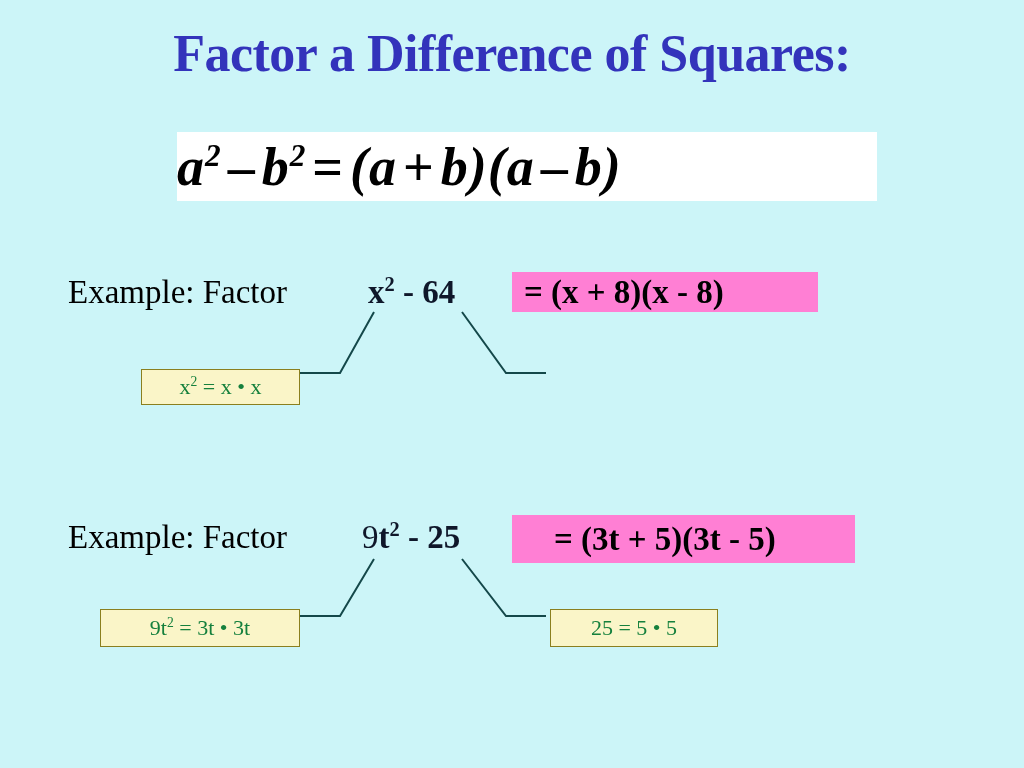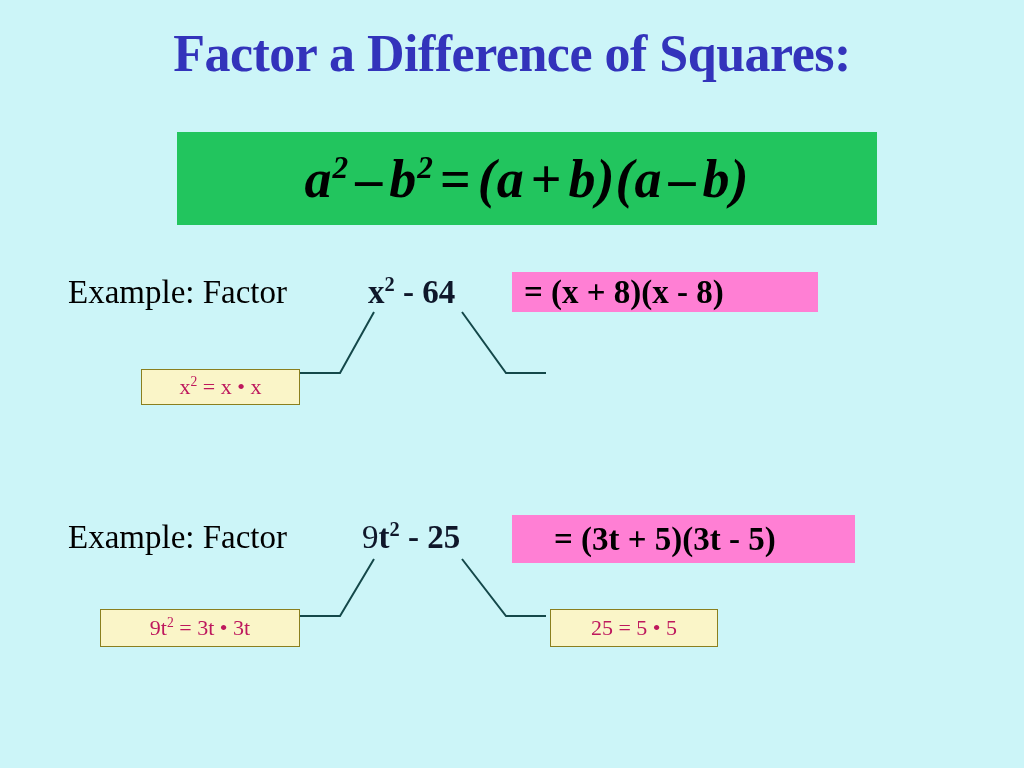--- a/index.html
+++ b/index.html
@@ -34,25 +34,24 @@
     letter-spacing: -0.5px;
     white-space: nowrap;
   }
 
   
   #formula-banner {
     position: absolute;
     left: 177px;
     top: 132px;
     width: 700px;
-    height: 93px;
-    background: #22c55e;
+    height: 69px;
+    background: #ffffff;
     display: flex;
     align-items: center;
-    justify-content: center;
   }
   .formula-text {
     font-family: "Liberation Serif", "DejaVu Serif", serif;
     font-weight: bold;
     font-style: italic;
     font-size: 54px;
     color: #000000;
     white-space: nowrap;
     letter-spacing: 1px;
   }
@@ -126,21 +125,21 @@
     position: absolute;
     background: #faf5c8;
     border: 1px solid #8a7f1f;
     box-sizing: border-box;
     display: flex;
     align-items: center;
     justify-content: center;
   }
   .note-text {
     font-size: 22px;
-    color: #be185d;
+    color: #15803d;
     white-space: nowrap;
     font-family: "Liberation Serif", "DejaVu Serif", serif;
   }
   .note-text sup {
     font-size: 0.62em;
     vertical-align: super;
     line-height: 0;
   }
 
   

